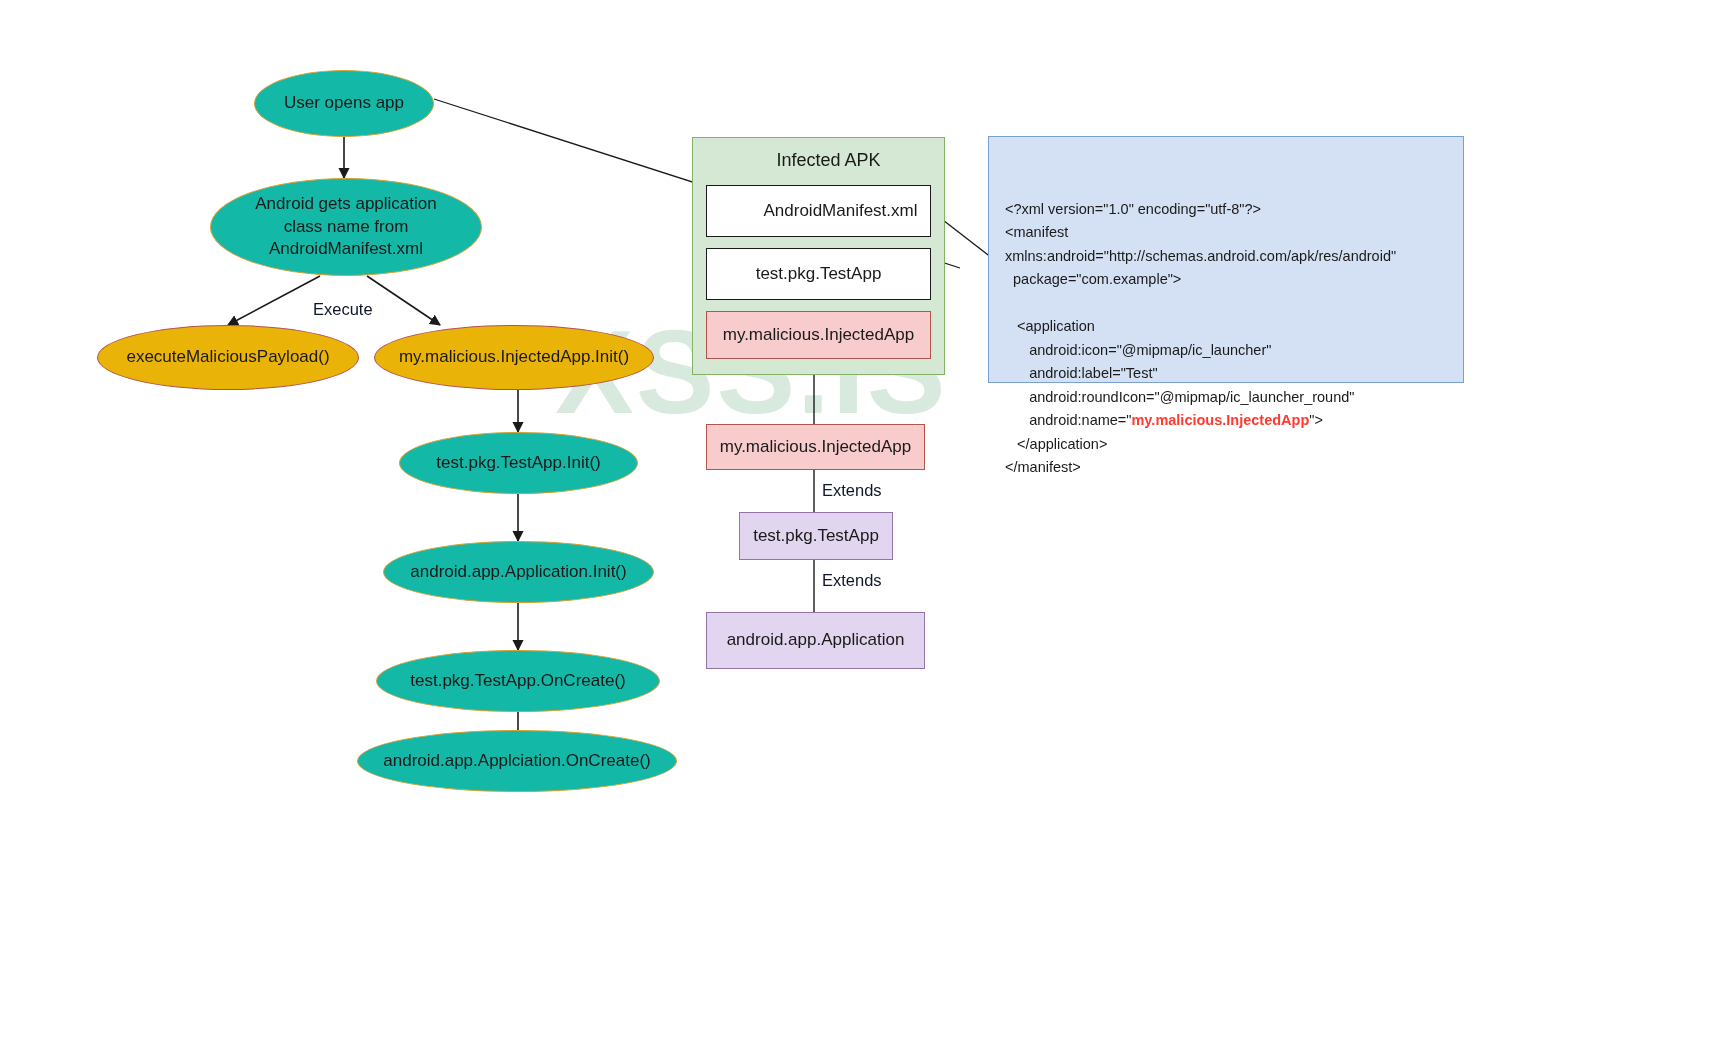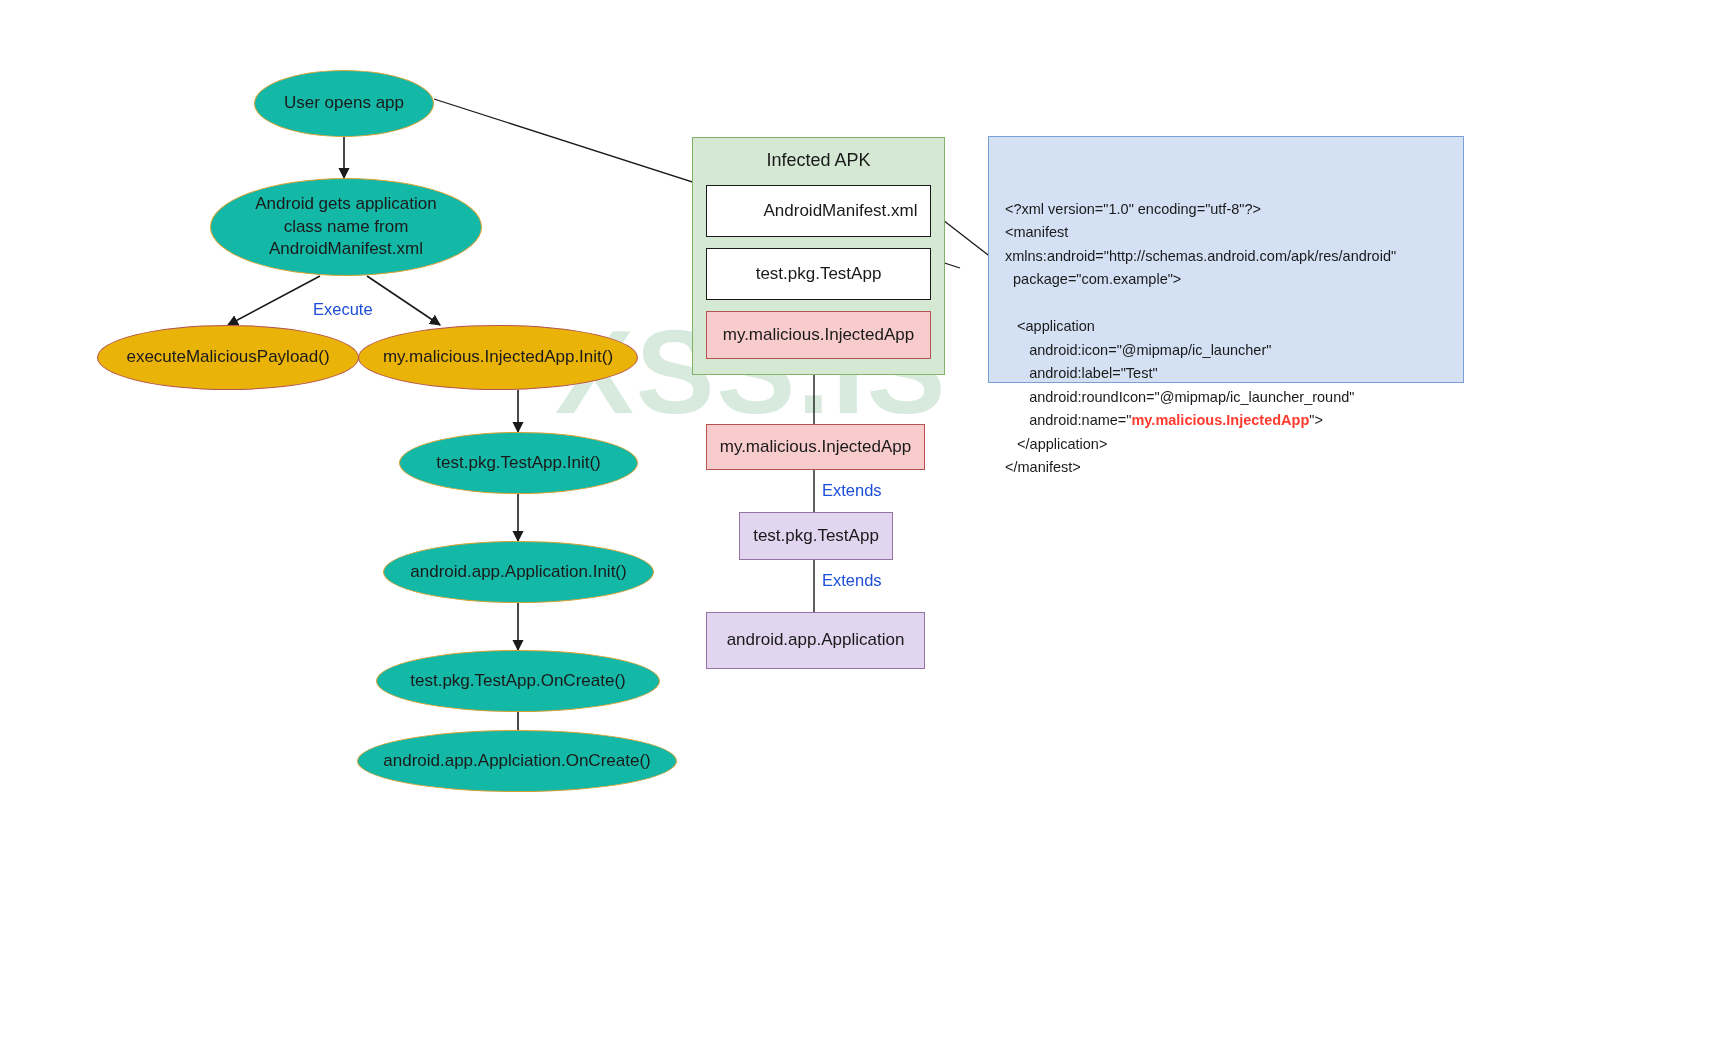--- a/index.html
+++ b/index.html
@@ -80,20 +80,21 @@
     background: #d5e8d4;
     border: 1.6px solid #82b366;
   }
   .apk-title {
     position: absolute;
     width: 100%;
     text-align: center;
     top: 12px;
     font-size: 18px;
     color: #1a1a1a;
+    margin-left: 10px;
   }
   .xml-panel {
     position: absolute;
     box-sizing: border-box;
     background: #d4e1f5;
     border: 1.4px solid #7a9fd4;
     padding: 14px 16px 10px 16px;
     font-size: 14.5px;
     color: #1a1a1a;
     line-height: 1.62;
@@ -101,21 +102,21 @@
     font-family: "Liberation Sans", sans-serif;
   }
   .xml-line { display: block; }
   .xml-red {
     color: #ff3b30;
     font-weight: bold;
   }
   .edge-label {
     position: absolute;
     font-size: 16.5px;
-    color: #1d4ed8;
+    color: #0f172a;
     background: transparent;
     white-space: nowrap;
   }
 </style>
 </head>
 <body>
 
 <div id="canvas">
 
   <div class="watermark">XSS.IS</div>
@@ -159,21 +160,21 @@
   <div class="node ellipse ell-orange" style="left:210px; top:178px; width:272px; height:98px; padding:0 26px;">
     <span>Android gets application class name from AndroidManifest.xml</span>
   </div>
 
   <div class="edge-label" style="left:313px; top:300px;">Execute</div>
 
   <div class="node ellipse ell-red" style="left:97px; top:325px; width:262px; height:65px;">
     <span>executeMaliciousPayload()</span>
   </div>
 
-  <div class="node ellipse ell-red" style="left:358px; top:325px; width:280px; height:65px;justify-content:center;">
+  <div class="node ellipse ell-red" style="left:374px; top:325px; width:280px; height:65px;justify-content:center;">
     <span>my.malicious.InjectedApp.Init()</span>
   </div>
 
   <div class="node ellipse ell-orange" style="left:399px; top:432px; width:239px; height:62px;">
     <span>test.pkg.TestApp.Init()</span>
   </div>
 
   <div class="node ellipse ell-orange" style="left:376px; top:650px; width:284px; height:62px;">
     <span>test.pkg.TestApp.OnCreate()</span>
   </div>

